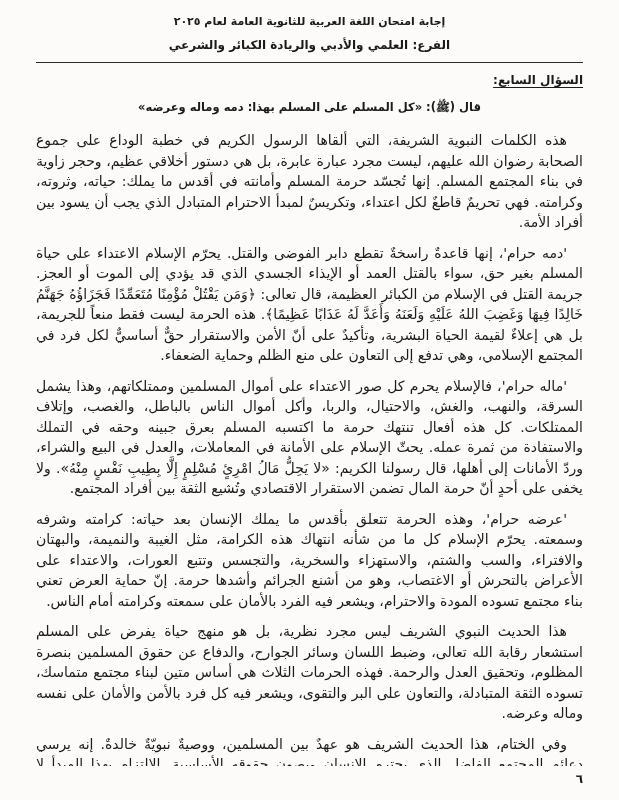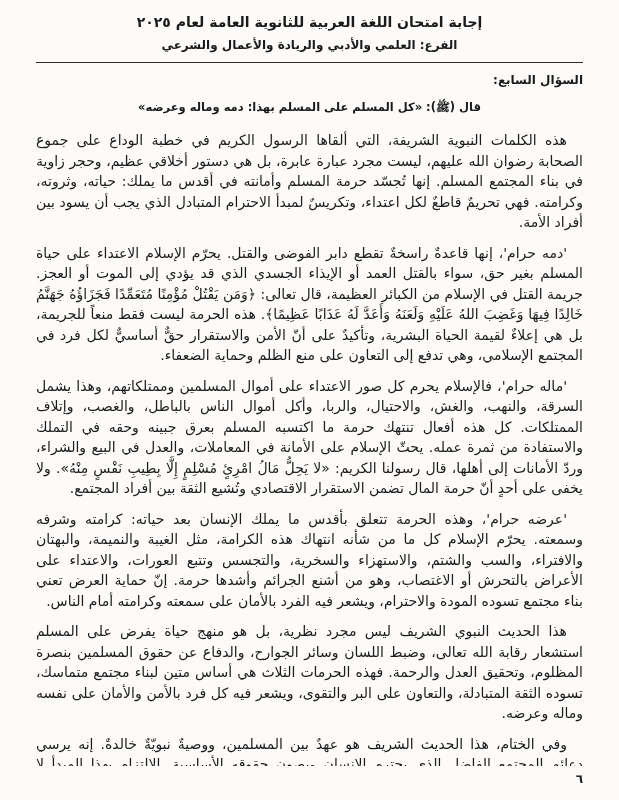--- a/index.html
+++ b/index.html
@@ -22,39 +22,40 @@
     background: #fcfbf9;
     padding: 10px 36px 0 36px;
     direction: rtl;
     overflow: hidden;
   }
   .doc-header {
     text-align: center;
     font-weight: bold;
   }
   .doc-title {
-    font-size: 14px;
+    font-size: 11px;
     line-height: 24px;
   }
   .doc-subtitle {
     font-size: 12px;
     line-height: 23px;
   }
   .rule {
     border: none;
     border-top: 1.4px solid #2a2a2a;
     margin: 5px 0 9px 0;
   }
   .section-title {
     font-weight: bold;
     font-size: 12px;
     line-height: 16px;
     margin: 2px 0 10px 0;
   }
   .section-title span {
+    text-decoration: underline;
     text-underline-offset: 3px;
     margin-top: 20px;
   }
   .hadith {
     text-align: center;
     font-weight: bold;
     font-size: 11.5px;
     line-height: 18px;
     margin: 6px 10px 14px 10px;
   }
@@ -85,21 +86,21 @@
     font-size: 12px;
   }
 </style>
 </head>
 <body>
 
 <div class="page">
 
   <div class="doc-header">
     <div class="doc-title">إجابة امتحان اللغة العربية للثانوية العامة لعام ٢٠٢٥</div>
-    <div class="doc-subtitle">الفرع: العلمي والأدبي والريادة والأعمال والشرعي</div>
+    <div class="doc-subtitle">الفرع: العلمي والأدبي والريادة الكبائر والشرعي</div>
   </div>
 
   <hr class="rule">
 
   <div class="section-title">
     <span>السؤال السابع:</span>
   </div>
 
   <div class="hadith">قال (ﷺ): «كل المسلم على المسلم بهذا: دمه وماله وعرضه»</div>
 

